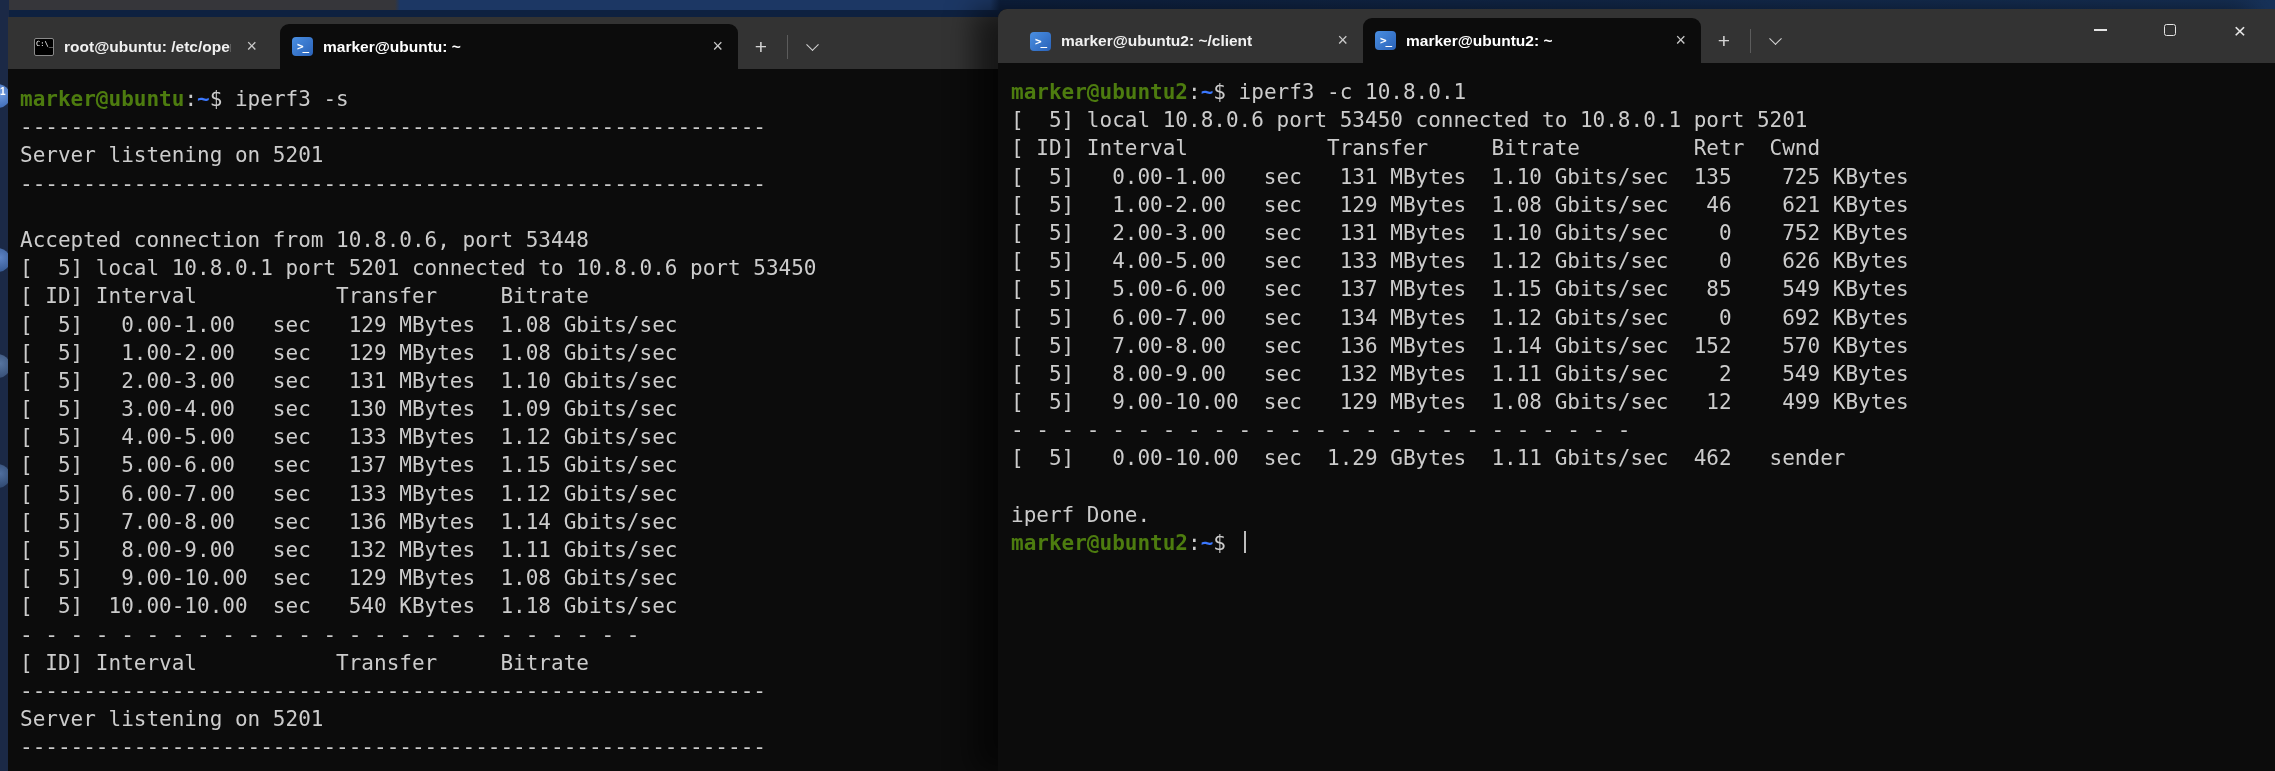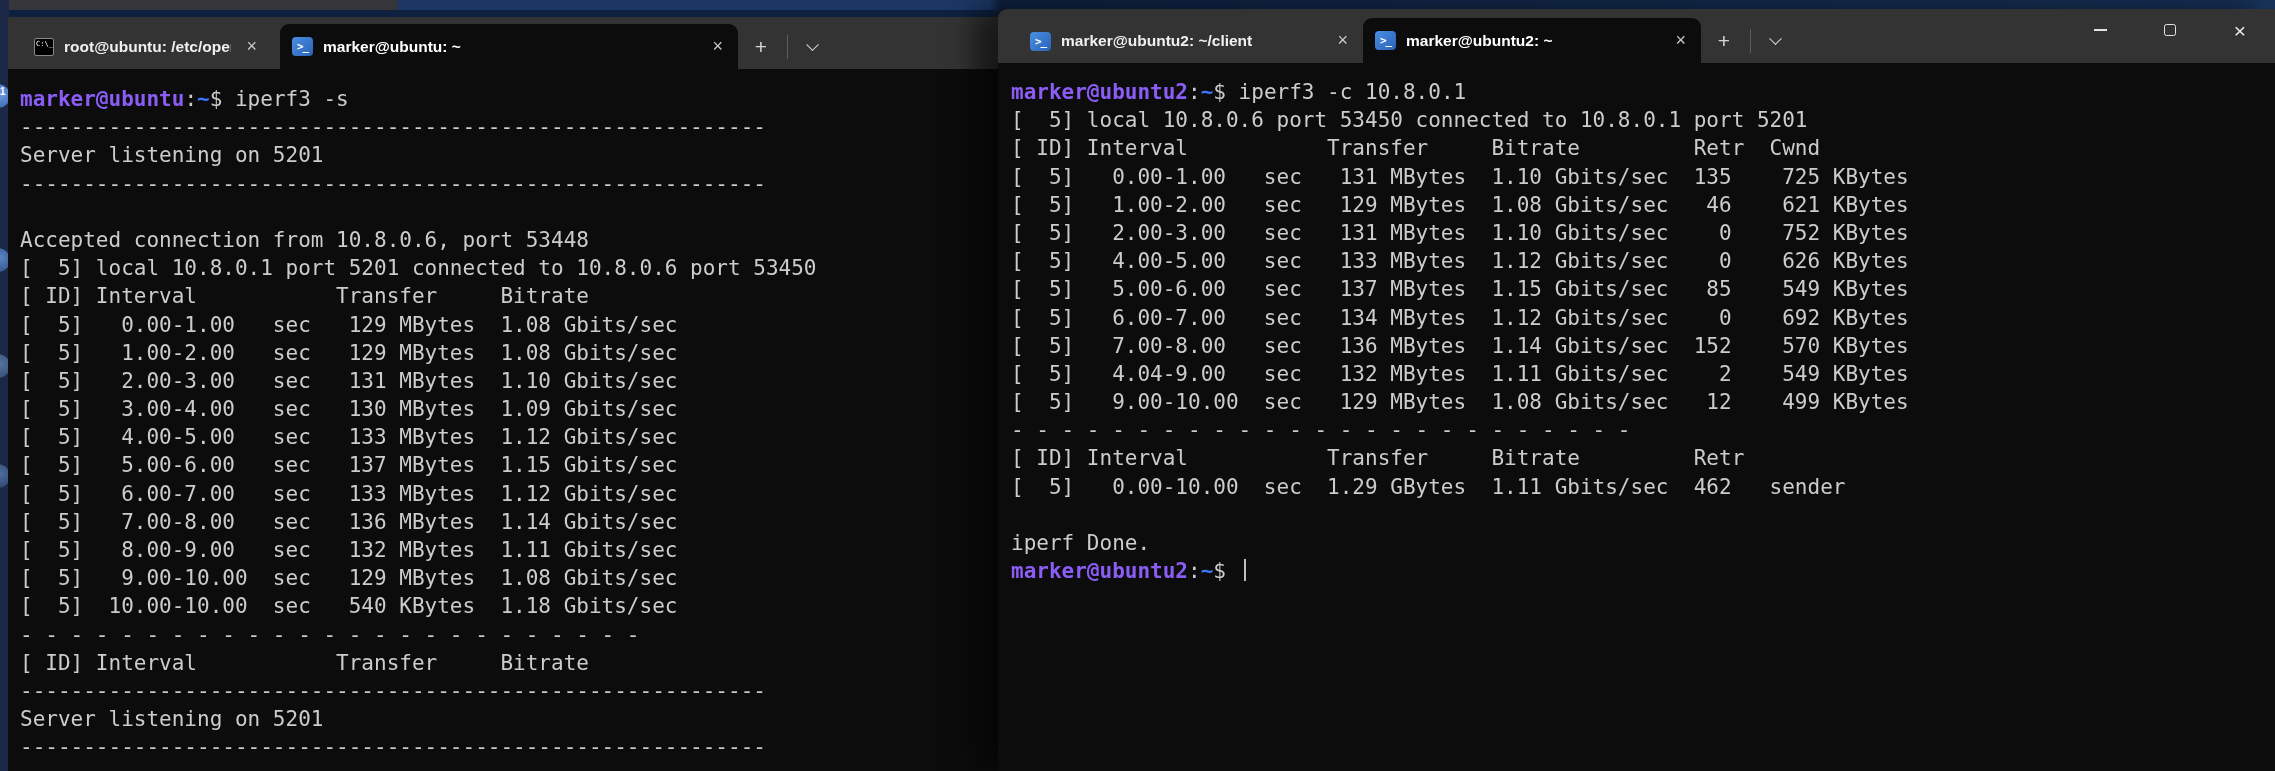--- a/index.html
+++ b/index.html
@@ -46,21 +46,21 @@
   .wc { width:70px; height:42px; display:flex; align-items:center; justify-content:center; }
   .wc-min-glyph { width:13px; height:2px; background:#e4e4e4; }
   .wc-max-glyph { width:12px; height:12px; border:1.6px solid #e4e4e4; border-radius:2.5px; }
   .wc-close-glyph { color:#e8e8e8; font-size:21px; line-height:1; font-weight:300; }
 
   .term { font-family:"DejaVu Sans Mono", monospace; font-size:21px; color:#cccccc; }
   #win-left  .term { padding:16px 0 0 12px; }
   #win-right .term { padding:15px 0 0 13px; }
   .tline { height:28.2px; line-height:28.2px; white-space:pre; }
   .c-fg { color:#cccccc; }
-  .c-green { color:#8b5cf6; font-weight:bold; }
+  .c-green { color:#4d7c0f; font-weight:bold; }
   .c-blue { color:#3b78ff; font-weight:bold; }
   .cursor { display:inline-block; width:2px; height:22px; background:#bdbdbd; vertical-align:-3px; margin-left:5px; }
 </style>
 </head>
 <body>
 
 <div id="screen">
 
   <div class="top-strip"></div>
 
@@ -155,24 +155,23 @@
         <div class="tline"><span class="c-green">marker@ubuntu2</span><span class="c-fg">:</span><span class="c-blue">~</span><span class="c-fg">$ iperf3 -c 10.8.0.1</span></div>
         <div class="tline"><span class="c-fg">[  5] local 10.8.0.6 port 53450 connected to 10.8.0.1 port 5201</span></div>
         <div class="tline"><span class="c-fg">[ ID] Interval           Transfer     Bitrate         Retr  Cwnd</span></div>
         <div class="tline"><span class="c-fg">[  5]   0.00-1.00   sec   131 MBytes  1.10 Gbits/sec  135    725 KBytes</span></div>
         <div class="tline"><span class="c-fg">[  5]   1.00-2.00   sec   129 MBytes  1.08 Gbits/sec   46    621 KBytes</span></div>
         <div class="tline"><span class="c-fg">[  5]   2.00-3.00   sec   131 MBytes  1.10 Gbits/sec    0    752 KBytes</span></div>
         <div class="tline"><span class="c-fg">[  5]   4.00-5.00   sec   133 MBytes  1.12 Gbits/sec    0    626 KBytes</span></div>
         <div class="tline"><span class="c-fg">[  5]   5.00-6.00   sec   137 MBytes  1.15 Gbits/sec   85    549 KBytes</span></div>
         <div class="tline"><span class="c-fg">[  5]   6.00-7.00   sec   134 MBytes  1.12 Gbits/sec    0    692 KBytes</span></div>
         <div class="tline"><span class="c-fg">[  5]   7.00-8.00   sec   136 MBytes  1.14 Gbits/sec  152    570 KBytes</span></div>
-        <div class="tline"><span class="c-fg">[  5]   4.04-9.00   sec   132 MBytes  1.11 Gbits/sec    2    549 KBytes</span></div>
+        <div class="tline"><span class="c-fg">[  5]   8.00-9.00   sec   132 MBytes  1.11 Gbits/sec    2    549 KBytes</span></div>
         <div class="tline"><span class="c-fg">[  5]   9.00-10.00  sec   129 MBytes  1.08 Gbits/sec   12    499 KBytes</span></div>
         <div class="tline"><span class="c-fg">- - - - - - - - - - - - - - - - - - - - - - - - -</span></div>
-        <div class="tline"><span class="c-fg">[ ID] Interval           Transfer     Bitrate         Retr</span></div>
         <div class="tline"><span class="c-fg">[  5]   0.00-10.00  sec  1.29 GBytes  1.11 Gbits/sec  462   sender</span></div>
         <div class="tline"><span class="c-fg"></span></div>
         <div class="tline"><span class="c-fg">iperf Done.</span></div>
         <div class="tline"><span class="c-green">marker@ubuntu2</span><span class="c-fg">:</span><span class="c-blue">~</span><span class="c-fg">$ </span><span class="cursor"></span></div>
       </div>
   </div>
 
 </div>
 
 </body></html>

